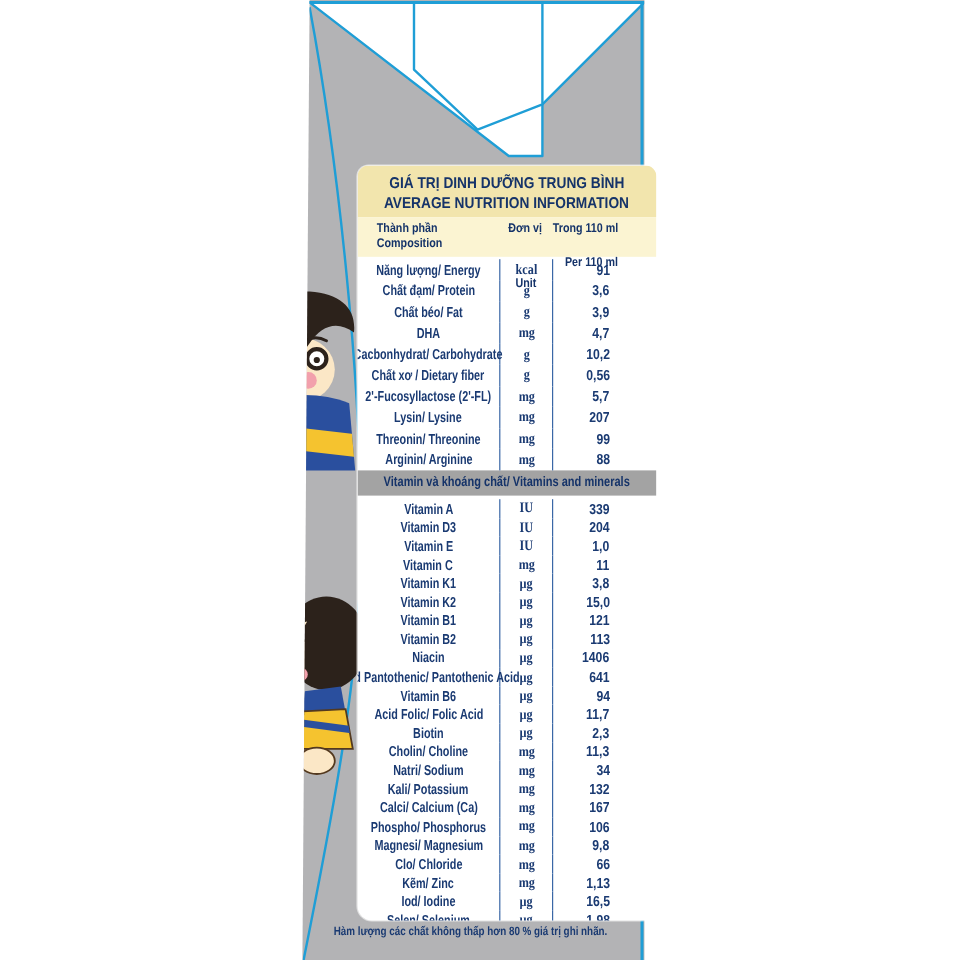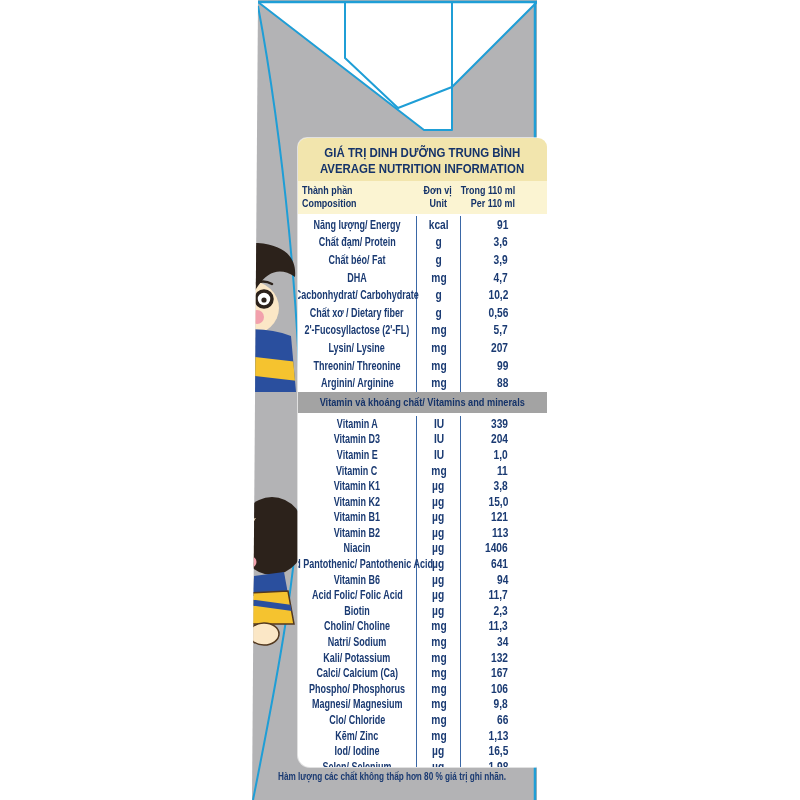--- a/index.html
+++ b/index.html
@@ -27,37 +27,37 @@
     color:#153369;font-weight:700;font-size:13px;line-height:16px;
     white-space:nowrap;display:inline-block;transform:scaleX(.88);transform-origin:center;
   }
   .col-header{
     height:33px;background:#fbf4d2;
     display:grid;grid-template-columns:118px 44px 61px;
     color:#153369;font-weight:700;font-size:10.5px;line-height:12.5px;
     padding-top:3px;box-sizing:border-box;
   }
   .col-header .ch{display:flex;flex-direction:column;}
-  .ch-comp{align-items:flex-start;padding-left:4px;}
-  .ch-unit{align-items:center;}
-  .ch-amt{align-items:flex-end;padding-right:6px;}
+  .ch-comp{align-items:flex-start;padding-left:16px;}
+  .ch-unit{align-items:center;gap:33px;}
+  .ch-amt{align-items:flex-end;padding-right:6px;gap:16px;}
   .ch span{display:inline-block;transform:scaleX(.85);white-space:nowrap;}
   .ch-comp span{transform-origin:left;}
   .ch-amt span{transform-origin:right;}
 
   .tbody{width:100%;border-radius:25px;}
   .row{
     display:grid;grid-template-columns:118px 44px 61px;
     color:#1a3a72;font-weight:700;
   }
   .tbody-main .row{height:17.6px;font-size:12px;}
   .tbody-vit  .row{height:15.6px;font-size:12px;}
   .cell{display:flex;align-items:center;overflow:visible;}
   .cell.name{justify-content:center;}
-  .cell.unit{justify-content:center;border-left:1px solid #3a67a6;}
+  .cell.unit{justify-content:center;border-left:1px solid #3a67a6;font-family:Liberation Serif, serif;}
   .cell.val{justify-content:flex-end;padding-right:13px;border-left:1px solid #3a67a6;box-sizing:border-box;}
   .cell span{display:inline-block;white-space:nowrap;}
   .cell.name span{transform:scaleX(.75);transform-origin:center;font-size:12px;}
   .cell.unit span{transform:scaleX(.85);transform-origin:center;}
   .cell.val  span{transform:scaleX(.85);transform-origin:right;}
   .tbody-main{padding-top:2px;}
   .tbody-vit{padding-top:3px;}
 
   .band2{
     height:21px;background:#a3a3a3;

